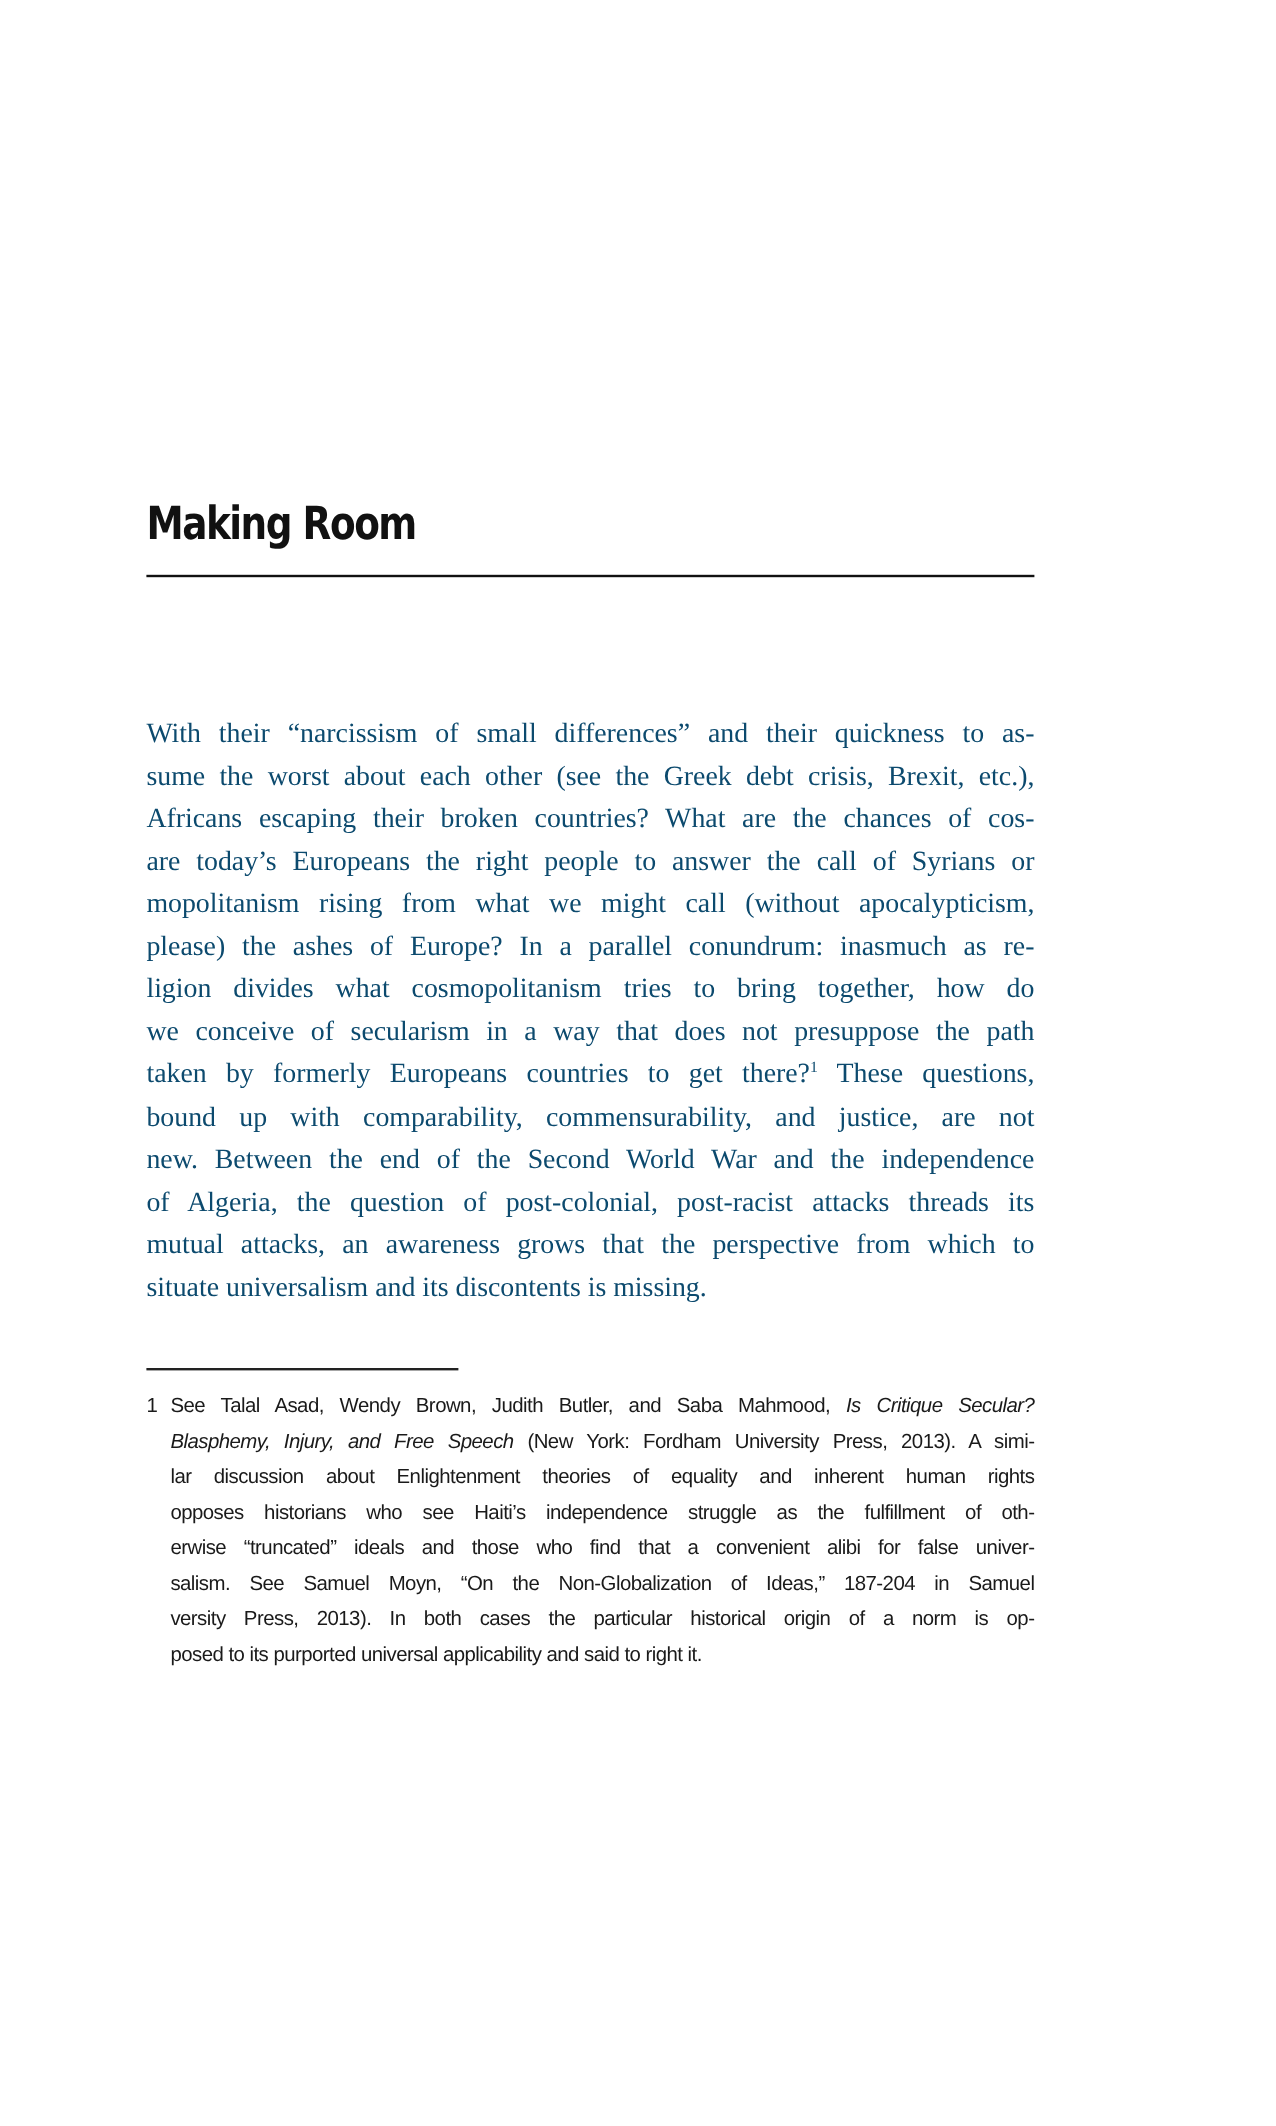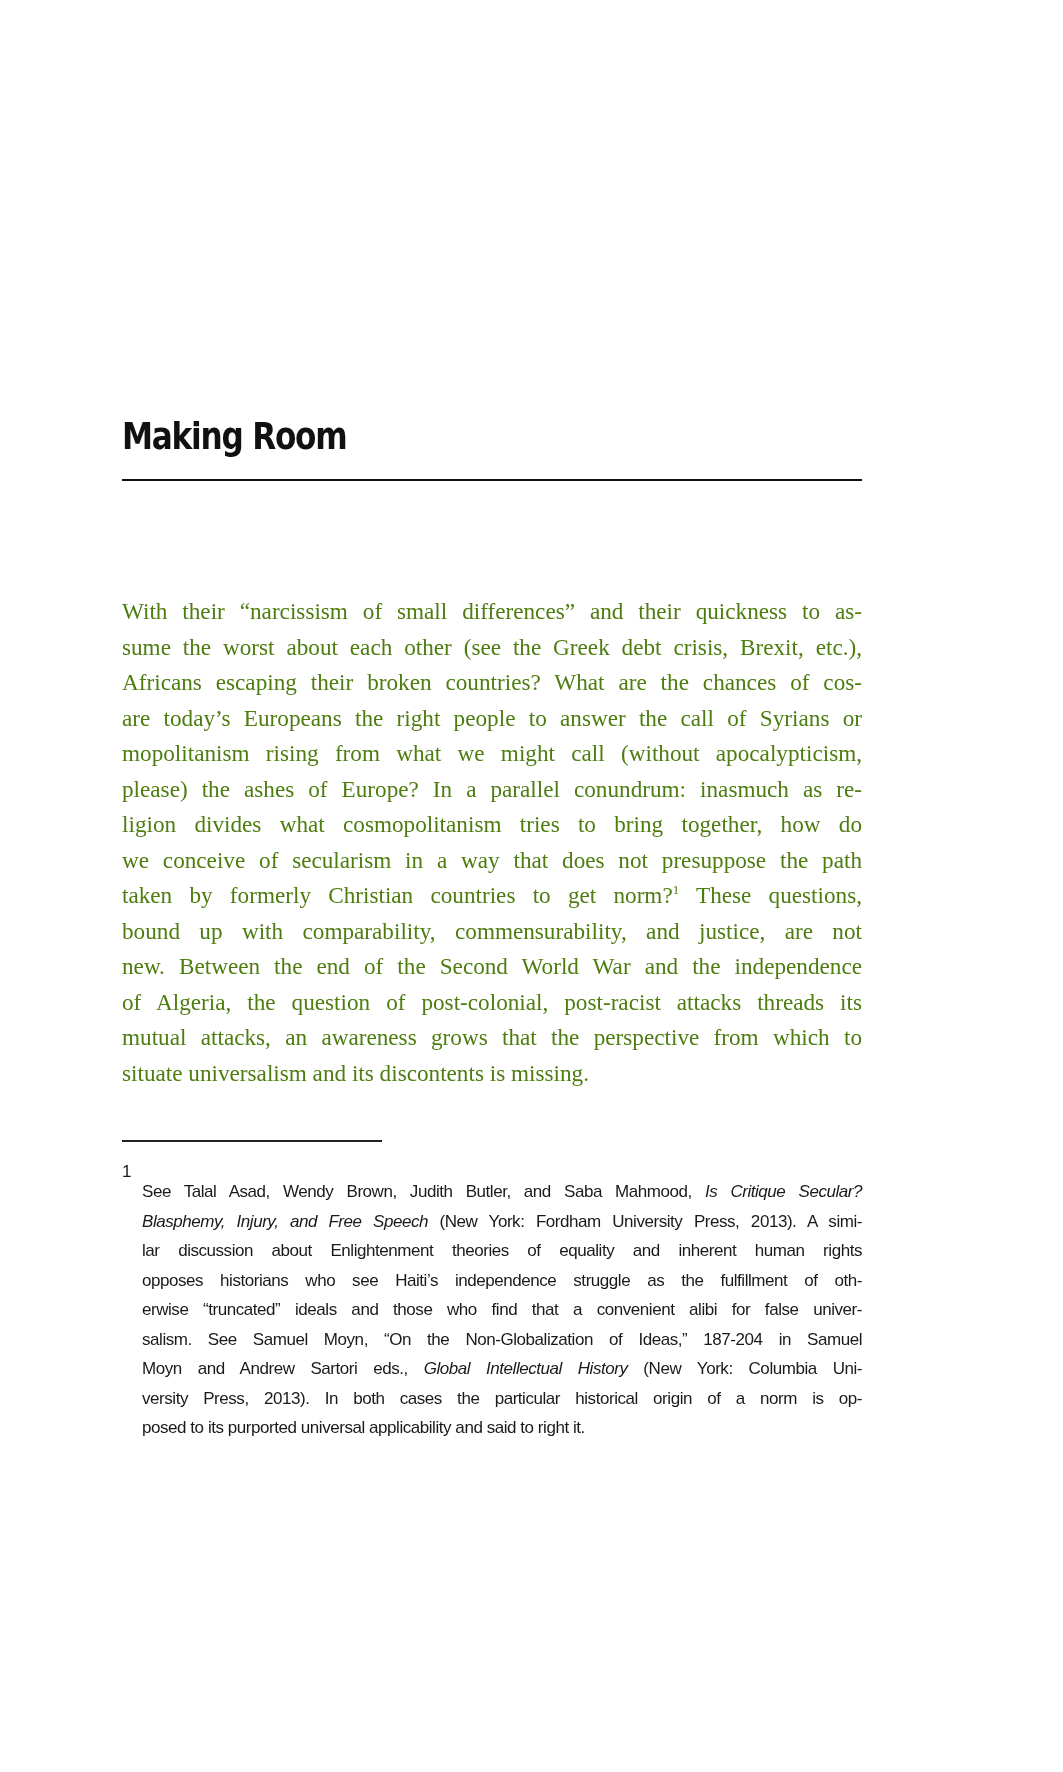--- a/index.html
+++ b/index.html
@@ -11,35 +11,35 @@
     font-size: 38px; line-height: 48px; letter-spacing: -1.5px;
     transform: scaleX(0.82); transform-origin: left top;
     color: #111;
   }
   .title-rule {
     position: absolute; left: 122px; top: 479px; width: 740px; height: 2px; background: #111;
   }
   .body-text {
     position: absolute; left: 122px; top: 594px; width: 740px; margin: 0;
     font-family: "Liberation Serif", serif; font-size: 23.2px; line-height: 35.5px;
-    text-align: justify; color: #4d7c0f;
+    text-align: justify; color: #0c4a6e;
   }
   .body-text .line { display: block; white-space: nowrap; text-align: justify; text-align-last: justify; height: 35.5px; }
   .body-text .line.last { text-align-last: left; }
   sup.fnref { font-size: 13px; vertical-align: 9px; line-height: 0; }
   .fn-rule {
     position: absolute; left: 122px; top: 1140px; width: 260px; height: 1.5px; background: #222;
   }
   .footnote {
     position: absolute; left: 122px; top: 1157px; width: 740px; margin: 0;
     font-family: "Liberation Sans", sans-serif; font-size: 17px; line-height: 29.5px;
     color: #1a1a1a;
   }
   .footnote .fn-num { position: absolute; left: 0; top: 0; width: 16px; }
-  .footnote .fn-body { margin-left: 20px; margin-top: 20px; }
+  .footnote .fn-body { margin-left: 20px; }
   .footnote .line { display: block; white-space: nowrap; text-align: justify; text-align-last: justify; height: 29.5px; letter-spacing: -0.45px; }
   .footnote .line.last { text-align-last: left; }
   .footnote i { font-style: italic; }
 </style>
 </head>
 <body>
 
 <div class="page">
 
   <h1 class="title">Making Room</h1>
@@ -47,38 +47,37 @@
 
   <div class="body-text">
     <span class="line">With their “narcissism of small differences” and their quickness to as-</span>
     <span class="line">sume the worst about each other (see the Greek debt crisis, Brexit, etc.),</span>
     <span class="line">Africans escaping their broken countries? What are the chances of cos-</span>
     <span class="line">are today’s Europeans the right people to answer the call of Syrians or</span>
     <span class="line">mopolitanism rising from what we might call (without apocalypticism,</span>
     <span class="line">please) the ashes of Europe? In a parallel conundrum: inasmuch as re-</span>
     <span class="line">ligion divides what cosmopolitanism tries to bring together, how do</span>
     <span class="line">we conceive of secularism in a way that does not presuppose the path</span>
-    <span class="line"><span>taken by formerly Christian countries to get norm?</span><sup class="fnref">1</sup><span> These questions,</span></span>
+    <span class="line"><span>taken by formerly Europeans countries to get there?</span><sup class="fnref">1</sup><span> These questions,</span></span>
     <span class="line">bound up with comparability, commensurability, and justice, are not</span>
     <span class="line">new. Between the end of the Second World War and the independence</span>
     <span class="line">of Algeria, the question of post-colonial, post-racist attacks threads its</span>
     <span class="line">mutual attacks, an awareness grows that the perspective from which to</span>
     <span class="line last">situate universalism and its discontents is missing.</span>
   </div>
 
   <div class="fn-rule"></div>
 
   <div class="footnote">
     <span class="fn-num">1</span>
     <div class="fn-body">
       <span class="line"><span>See Talal Asad, Wendy Brown, Judith Butler, and Saba Mahmood, </span><i>Is Critique Secular?</i><span></span></span>
       <span class="line"><span></span><i>Blasphemy, Injury, and Free Speech</i><span> (New York: Fordham University Press, 2013). A simi-</span></span>
       <span class="line"><span>lar discussion about Enlightenment theories of equality and inherent human rights</span><i></i><span></span></span>
       <span class="line"><span>opposes historians who see Haiti’s independence struggle as the fulfillment of oth-</span><i></i><span></span></span>
       <span class="line"><span>erwise “truncated” ideals and those who find that a convenient alibi for false univer-</span><i></i><span></span></span>
       <span class="line"><span>salism. See Samuel Moyn, “On the Non-Globalization of Ideas,” 187-204 in Samuel</span><i></i><span></span></span>
-      <span class="line"><span>Moyn and Andrew Sartori eds., </span><i>Global Intellectual History</i><span> (New York: Columbia Uni-</span></span>
       <span class="line"><span>versity Press, 2013). In both cases the particular historical origin of a norm is op-</span><i></i><span></span></span>
       <span class="line last"><span>posed to its purported universal applicability and said to right it.</span><i></i><span></span></span>
     </div>
   </div>
 
 </div>
 
 </body></html>

